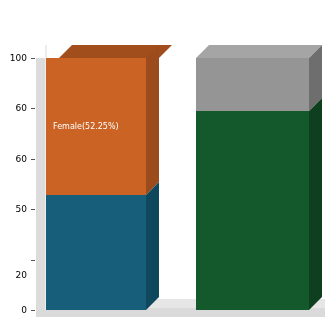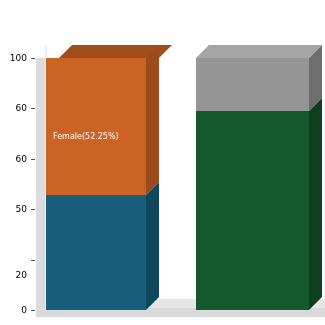--- a/index.html
+++ b/index.html
@@ -107,21 +107,20 @@
 
   .face-front { position: absolute; }
   .face-top   { position: absolute; }
 
   .seg-label {
     position: absolute;
     font-size: 8px;
     color: #ffffff;
     white-space: nowrap;
     font-family: "DejaVu Sans", sans-serif;
-    margin-top: 10px;
   }
 </style>
 </head>
 <body>
 
 <div id="chart-root">
 
 
   <div id="plot-area">
 

